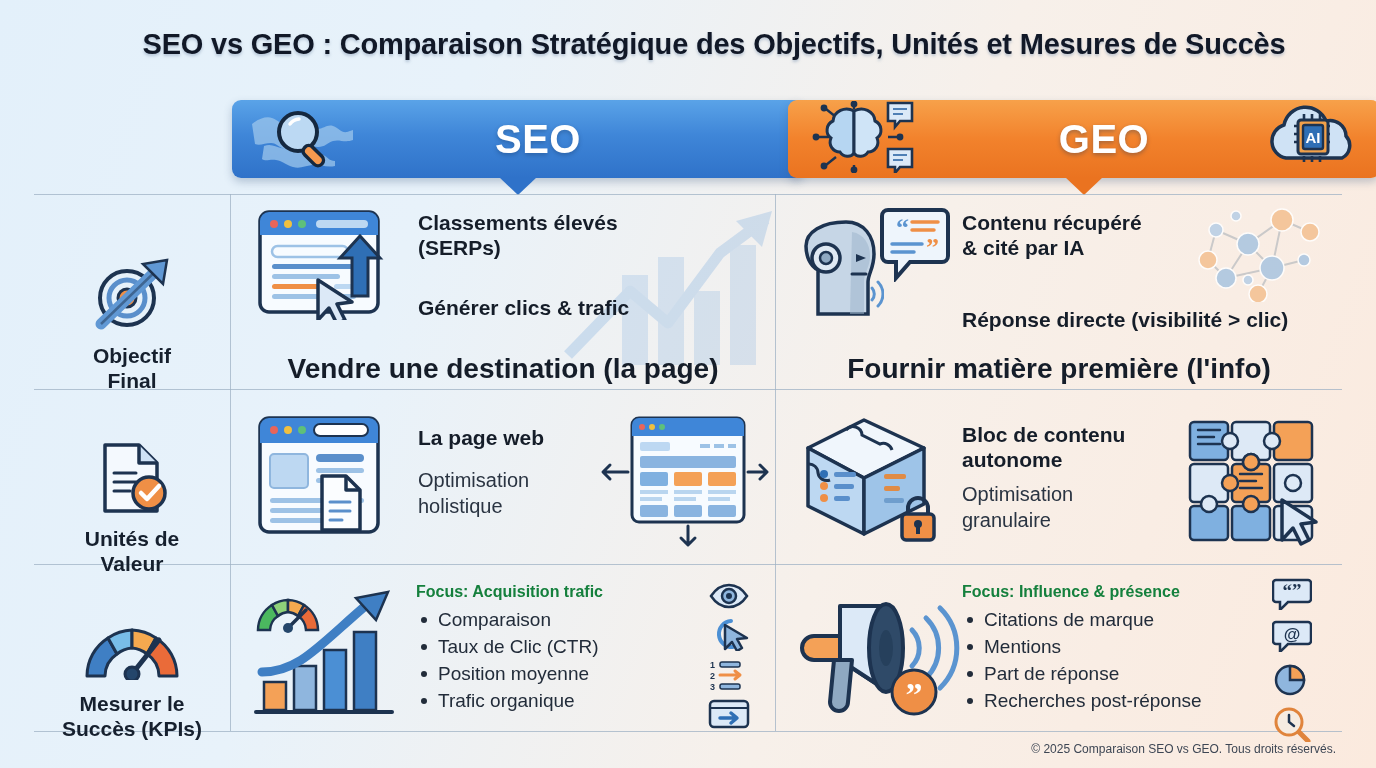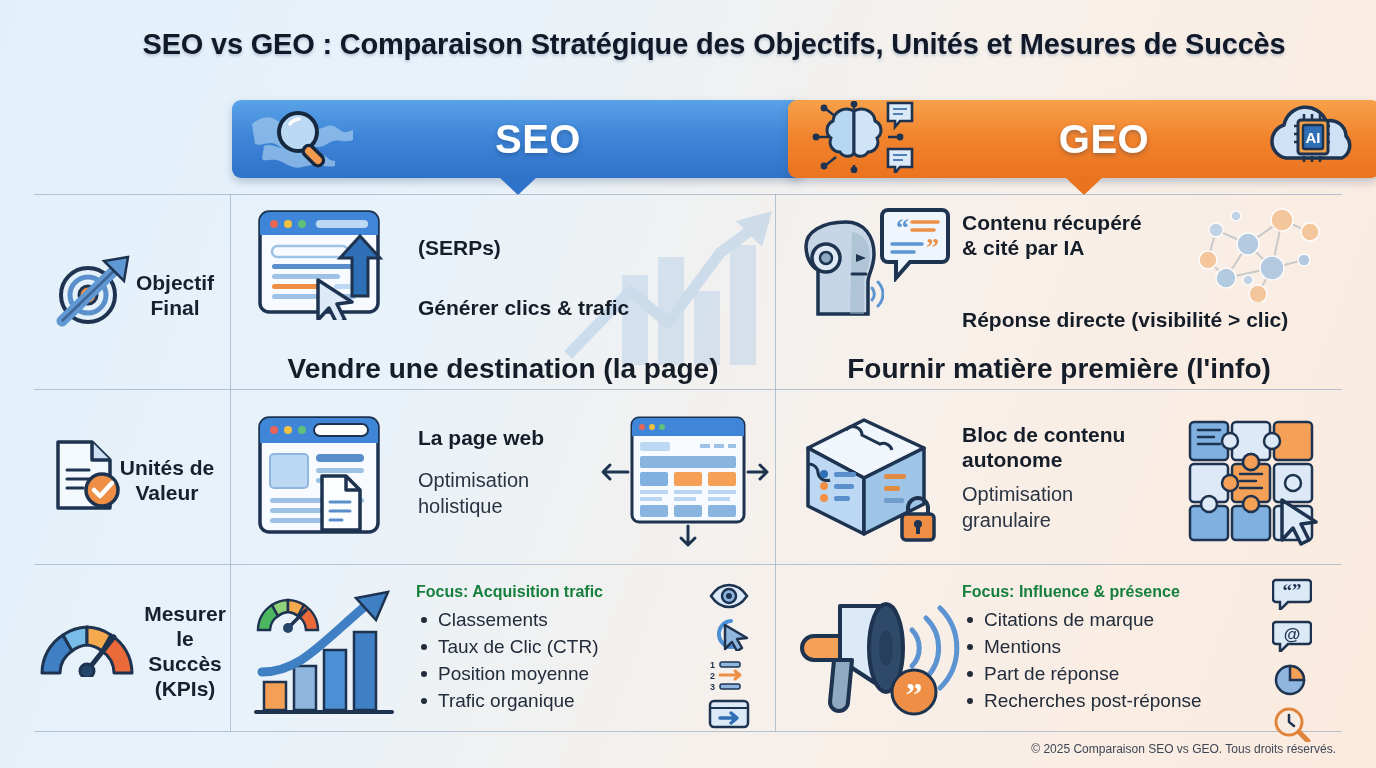--- a/index.html
+++ b/index.html
@@ -41,22 +41,23 @@
   .bi-left{left:14px;}
   .bi-right{right:14px;}
 
   
   .hline{position:absolute;left:34px;width:1308px;height:1px;background:#9fb2c4;opacity:.75;}
   .vline{position:absolute;width:1px;background:#9fb2c4;opacity:.75;}
 
   
   .rowlabel{
     position:absolute;left:34px;width:196px;
-    display:flex;align-items:center;justify-content:center;
+    display:flex;flex-direction:column;align-items:center;justify-content:center;
     text-align:center;
+    margin-top:32px;
   }
   .rowlabel .txt{
     font-size:21px;font-weight:bold;color:#16202e;line-height:1.18;margin-top:8px;
   }
 
   
   .cell{position:absolute;}
   .head-a{font-size:21px;font-weight:bold;color:#151d29;line-height:1.2;}
   .sub-reg{font-size:20px;font-weight:normal;color:#2a3442;line-height:1.28;}
   .footer-line{
@@ -188,21 +189,21 @@
       <rect x="16" y="56" width="84" height="5" rx="2.5" fill="#5a8fcb"></rect>
       <rect x="16" y="66" width="68" height="5" rx="2.5" fill="#9dc2e6"></rect>
       <rect x="16" y="76" width="56" height="5" rx="2.5" fill="#ef8f46"></rect>
       <rect x="78" y="76" width="26" height="5" rx="2.5" fill="#bdd8f2"></rect>
       <rect x="16" y="86" width="84" height="5" rx="2.5" fill="#9dc2e6"></rect>
       <path d="M96 88V50h-12l20-22 20 22h-12v38z" fill="#2f6fb5" stroke="#1d3350" stroke-width="3"></path>
       <path d="M62 72 L62 112 L73 100 L81 116 L89 112 L81 96 L96 94 Z" fill="#dce9f7" stroke="#1d3350" stroke-width="3.5" stroke-linejoin="round"></path>
     </svg>
   </div>
   <div class="cell head-a" style="left:418px;top:210px;width:260px">
-    <br>
+    <span>Classements élevés</span><br>
     <span>(SERPs)</span>
   </div>
   <div class="cell head-a" style="left:418px;top:295px;width:300px">Générer clics &amp; trafic</div>
   <div class="footer-line" style="left:232px;top:353px;width:542px">Vendre une destination (la page)</div>
 
   <div class="cell" style="left:1186px;top:202px;opacity:.85">
     <svg width="140" height="100" viewBox="0 0 140 100">
       <g stroke="#b9bcc0" stroke-width="2" fill="none" opacity=".85">
         <path d="M30 28 L62 42 L96 18 L124 30 M62 42 L86 66 L96 18 M62 42 L40 76 M86 66 L118 58 M86 66 L72 92 M40 76 L86 66 M30 28 L22 58 M22 58 L40 76"></path>
       </g>
@@ -441,21 +442,21 @@
       <rect x="76" y="62" width="22" height="60" fill="#4b8fd4" stroke="#1d3350" stroke-width="2.5"></rect>
       <rect x="106" y="44" width="22" height="78" fill="#3f7fc4" stroke="#1d3350" stroke-width="2.5"></rect>
       <path d="M8 124h136" stroke="#1d3350" stroke-width="4" stroke-linecap="round"></path>
       <path d="M14 84 C52 84 72 56 122 14" stroke="#3f7fc4" stroke-width="9" fill="none" stroke-linecap="round"></path>
       <path d="M140 4 L108 10 L128 32 Z" fill="#3f7fc4" stroke="#1d3350" stroke-width="2.5"></path>
     </svg>
   </div>
   <div class="cell" style="left:416px;top:583px;width:290px">
     <div class="focus">Focus: Acquisition trafic</div>
     <ul class="bullets">
-      <li>Classements</li>
+      <li>Comparaison</li>
       <li>Taux de Clic (CTR)</li>
       <li>Position moyenne</li>
       <li>Trafic organique</li>
     </ul>
   </div>
   <div class="sideicons" style="left:708px;top:583px">
     <span>
       <svg width="40" height="26" viewBox="0 0 40 26">
           <path d="M2 13C8 4 14 2 20 2s12 2 18 11c-6 9-12 11-18 11S8 22 2 13z" fill="#dce9f7" stroke="#1d3350" stroke-width="2.5"></path>
           <circle cx="20" cy="13" r="7" fill="#8fb6de" stroke="#1d3350" stroke-width="2.5"></circle>

